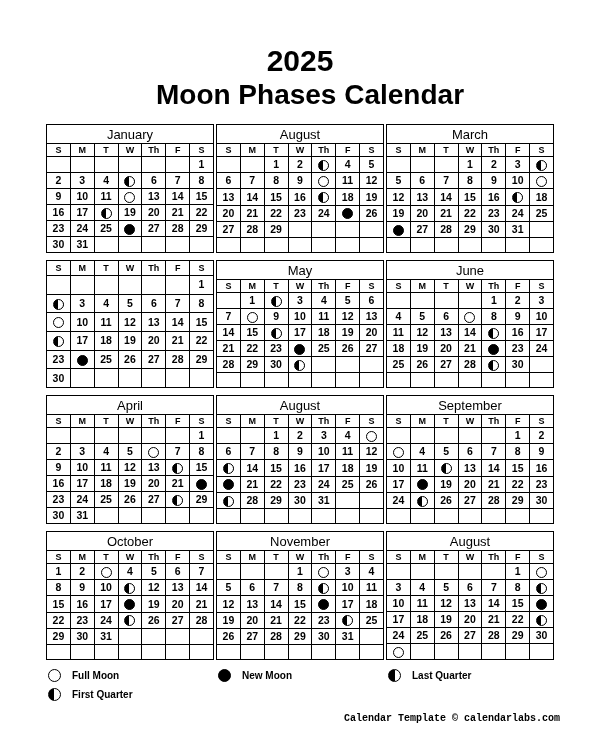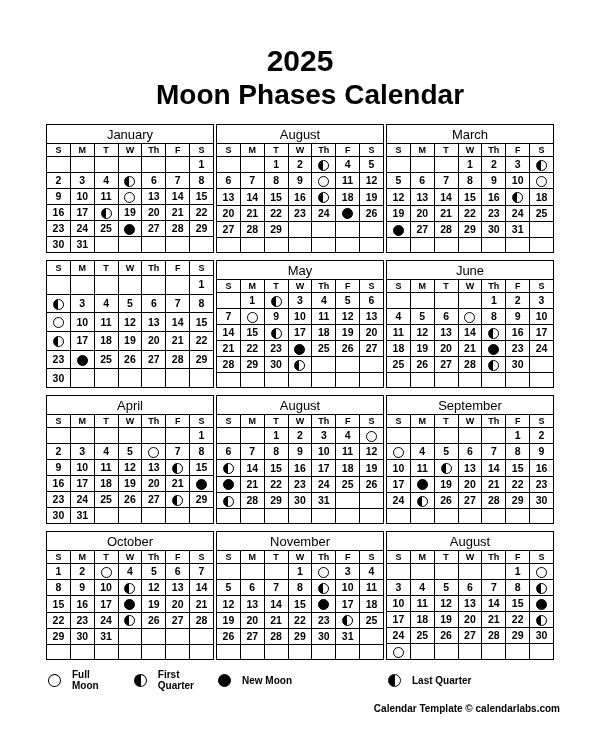--- a/index.html
+++ b/index.html
@@ -47,30 +47,31 @@
   }
   .moon.NM { background: #000; }
   .moon.FQ, .moon.LQ { background: linear-gradient(to right, #000 0 50%, #fff 50% 100%); }
   .moon.lg { width: 13px; height: 13px; border-width: 1.5px; }
 
   .legend {
     display: flex;
     padding-left: 48px;
     margin-top: 9px;
   }
-  .legend-col { width: 170px; display: flex; flex-direction: row; gap: 15px; }
+  .legend-col { width: 170px; display: flex; flex-direction: column; gap: 6px; }
   .legend-item { display: flex; align-items: center; gap: 11px; }
   .legend-label { font-size: 10px; font-weight: bold; }
 
   .footer {
     text-align: right;
     padding-right: 40px;
     margin-top: 12px;
     font-size: 10px;
     font-weight: bold;
+    font-family: Liberation Mono, monospace;
   }
 </style>
 </head>
 <body>
 
 <div class="header">
   <div class="year">2025</div>
   <div class="title">Moon Phases Calendar</div>
 </div>
 

